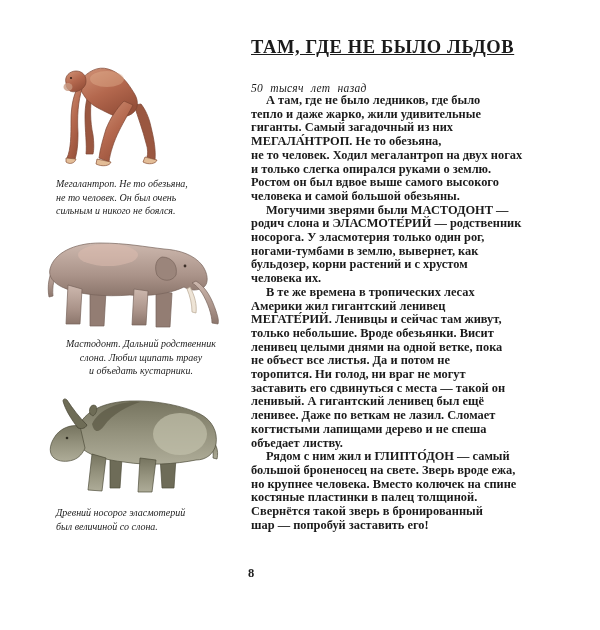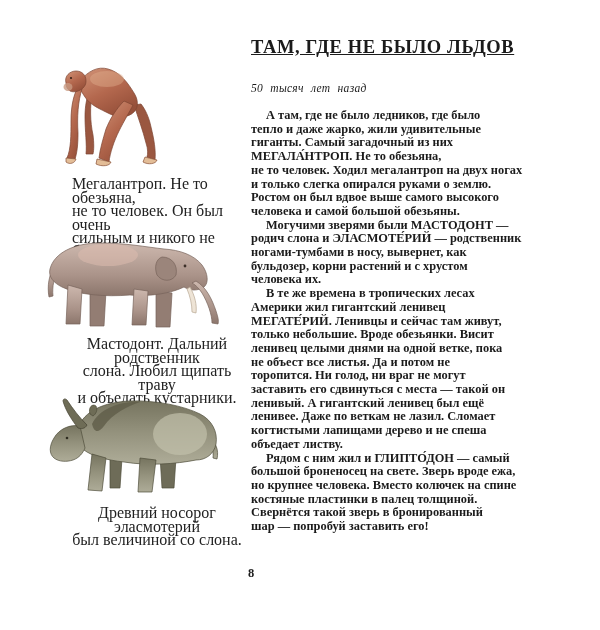--- a/index.html
+++ b/index.html
@@ -4,29 +4,29 @@
 <style>
   html,body{margin:0;padding:0;background:#ffffff;}
   .page{
     position:relative;width:600px;height:630px;background:#ffffff;
     font-family:"Liberation Serif", serif;color:#1b1b1b;overflow:hidden;
   }
   
   .textcol{position:absolute;left:251px;top:37px;width:322px;}
   .title{font-size:18.5px;font-weight:bold;letter-spacing:0.6px;white-space:nowrap;text-decoration:underline;}
   .subtitle{margin-top:24px;font-style:italic;font-size:11.5px;word-spacing:4px;letter-spacing:0.3px;}
-  .bodytext{margin-top:15px;font-weight:bold;font-size:12.4px;line-height:13.7px;}
+  .bodytext{font-weight:bold;font-size:12.4px;line-height:13.7px;}
   .line{white-space:nowrap;}
   .indent{padding-left:15px;}
   
   .fig{position:absolute;}
-  .caption{position:absolute;left:72px;width:170px;font-size:16px;line-height:13.5px;color:#222;}
+  .caption{position:absolute;left:56px;width:170px;font-style:italic;font-size:10px;line-height:13.5px;color:#222;}
   .cap-1{top:177px;}
   .cap-2{top:337px;text-align:center;}
-  .cap-3{top:506px;text-align:center;}
+  .cap-3{top:506px;}
   .fig-ape{left:62px;top:63px;width:105px;height:108px;}
   .fig-mastodon{left:46px;top:239px;width:182px;height:89px;}
   .fig-rhino{left:48px;top:398px;width:178px;height:100px;}
   .pagenum{position:absolute;left:236px;top:566px;width:30px;text-align:center;font-size:12.5px;font-weight:bold;}
 </style>
 </head>
 <body>
 
 <div class="page">
 
@@ -149,21 +149,22 @@
           <div class="line">гиганты. Самый загадочный из них</div>
           <div class="line">МЕГАЛА́НТРОП. Не то обезьяна,</div>
           <div class="line">не то человек. Ходил мегалантроп на двух ногах</div>
           <div class="line">и только слегка опирался руками о землю.</div>
           <div class="line">Ростом он был вдвое выше самого высокого</div>
           <div class="line">человека и самой большой обезьяны.</div>
         </div>
         <div class="para">
           <div class="line indent">Могучими зверями были МАСТОДОНТ —</div>
           <div class="line">родич слона и ЭЛАСМОТЕ́РИЙ — родственник</div>
-          <div class="line">ногами-тумбами в носу, вывернет, как</div>
+          <div class="line">носорога. У эласмотерия только один рог,</div>
+          <div class="line">ногами-тумбами в землю, вывернет, как</div>
           <div class="line">бульдозер, корни растений и с хрустом</div>
           <div class="line">человека их.</div>
         </div>
         <div class="para">
           <div class="line indent">В те же времена в тропических лесах</div>
           <div class="line">Америки жил гигантский ленивец</div>
           <div class="line">МЕГАТЕ́РИЙ. Ленивцы и сейчас там живут,</div>
           <div class="line">только небольшие. Вроде обезьянки. Висит</div>
           <div class="line">ленивец целыми днями на одной ветке, пока</div>
           <div class="line">не объест все листья. Да и потом не</div>

